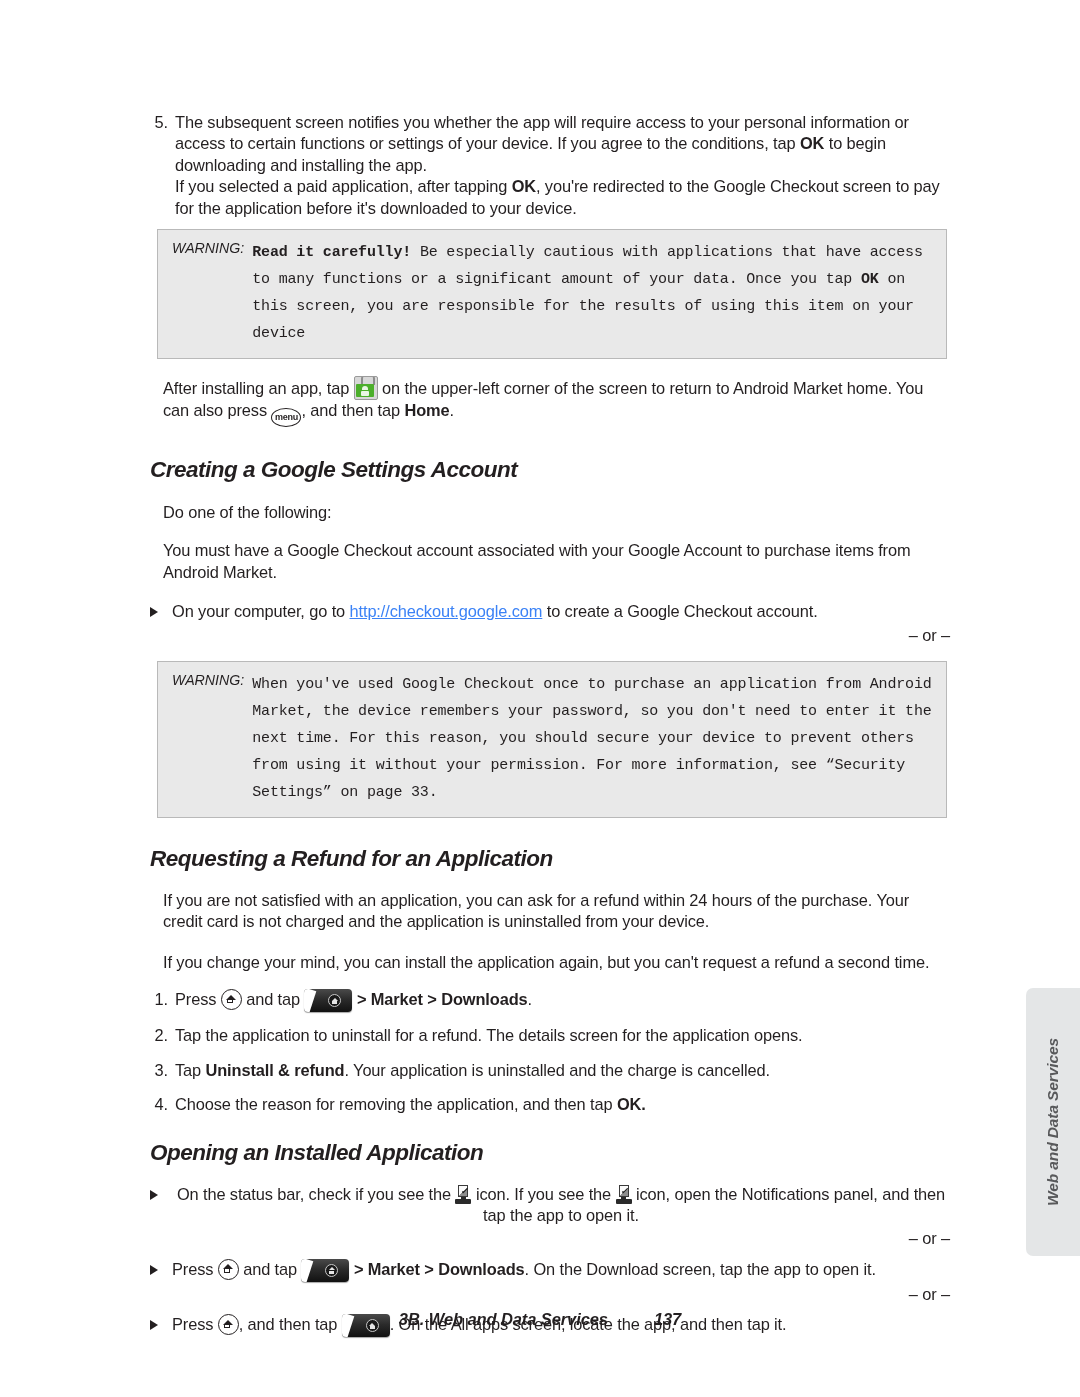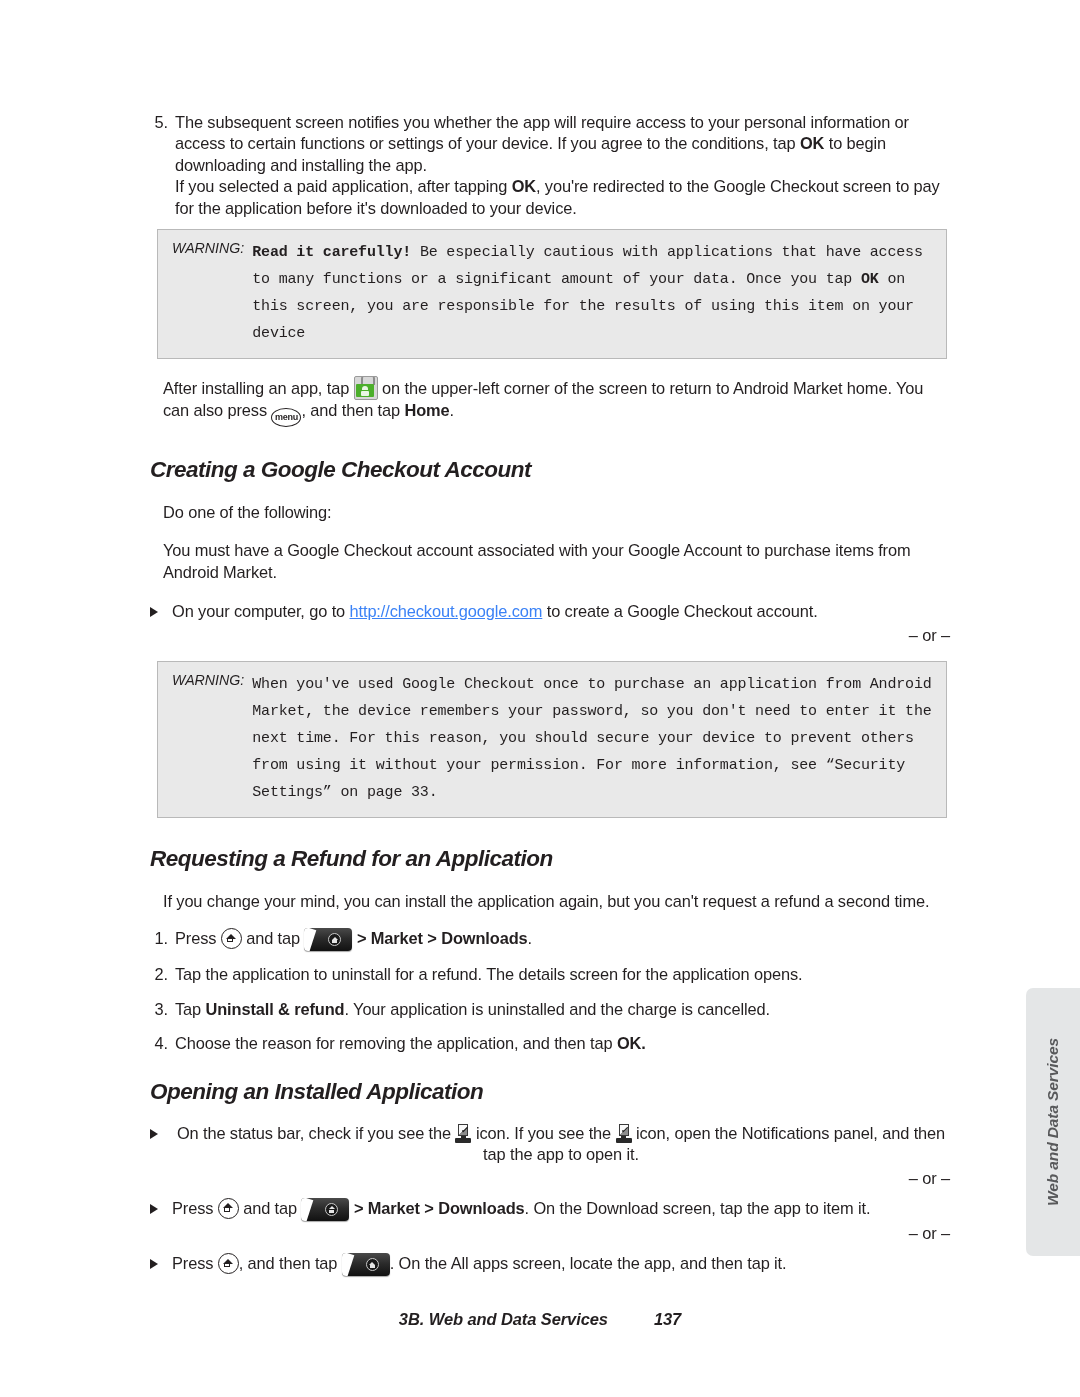--- a/index.html
+++ b/index.html
@@ -351,21 +351,21 @@
       <div class="wlabel">WARNING:</div>
       <div class="wbody">
         <span class="b">Read it carefully!</span><span> Be especially cautious with applications that have access to many functions or a significant amount of your data. Once you tap </span><span class="b">OK</span><span> on this screen, you are responsible for the results of using this item on your device</span>
       </div>
     </div>
 
     <div class="para" style="margin-top:17px;">
       <span>After installing an app, tap </span><span class="ic icon-market"><span class="handle"></span><span class="body"></span><span class="head"></span><span class="torso"></span></span><span> on the upper-left corner of the screen to return to Android Market home. You can also press </span><span class="icon-menu">menu</span><span>, and then tap </span><span class="b">Home</span><span>.</span>
     </div>
 
-    <div class="h2" style="margin-top:30px;">Creating a Google Checkout Account</div>
+    <div class="h2" style="margin-top:30px;">Creating a Google Settings Account</div>
 
     <div class="para" style="margin-top:19px;">Do one of the following:</div>
 
     <div class="para" style="margin-top:17px;">You must have a Google Checkout account associated with your Google Account to purchase items from Android Market.</div>
 
     <div class="bulrow" style="margin-top:18px;">
       <div class="tri">
           <i class="tri-glyph"></i>
         </div>
       <div class="txt">
@@ -376,20 +376,21 @@
     <div class="orline" style="margin-top:2px;">– or –</div>
 
 
     <div class="warnbox" style="margin-top:15px; width:790px; margin-left:7px;">
       <div class="wlabel">WARNING:</div>
       <div class="wbody">When you've used Google Checkout once to purchase an application from Android Market, the device remembers your password, so you don't need to enter it the next time. For this reason, you should secure your device to prevent others from using it without your permission. For more information, see “Security Settings” on page 33.</div>
     </div>
 
     <div class="h2" style="margin-top:28px;">Requesting a Refund for an Application</div>
 
+    <div class="para" style="margin-top:18px;">If you are not satisfied with an application, you can ask for a refund within 24 hours of the purchase. Your credit card is not charged and the application is uninstalled from your device.</div>
 
     <div class="para" style="margin-top:19px;">If you change your mind, you can install the application again, but you can't request a refund a second time.</div>
 
     <div class="numlist" style="margin-top:16px;">
 
       <div class="numrow">
         <div class="num">1.</div>
         <div class="txt">
           <span>Press </span><span class="icon-home"><i class="hs"></i><i class="hb"></i></span><span> and tap </span><span class="icon-launcher"><i class="lc"></i><i class="lt"></i><i class="lb"></i></span><span class="b"> &gt; </span><span class="b">Market</span><span class="b"> &gt; </span><span class="b">Downloads</span><span>.</span>
         </div>
@@ -427,21 +428,21 @@
       </div>
     </div>
 
     <div class="orline" style="margin-top:2px;">– or –</div>
 
     <div class="bulrow" style="margin-top:9px;">
       <div class="tri">
           <i class="tri-glyph"></i>
         </div>
       <div class="txt">
-        <span>Press </span><span class="icon-home"><i class="hs"></i><i class="hb"></i></span><span> and tap </span><span class="icon-launcher"><i class="lc"></i><i class="lt"></i><i class="lb"></i></span><span class="b"> &gt; </span><span class="b">Market</span><span class="b"> &gt; </span><span class="b">Downloads</span><span>. On the Download screen, tap the app to item it.</span>
+        <span>Press </span><span class="icon-home"><i class="hs"></i><i class="hb"></i></span><span> and tap </span><span class="icon-launcher"><i class="lc"></i><i class="lt"></i><i class="lb"></i></span><span class="b"> &gt; </span><span class="b">Market</span><span class="b"> &gt; </span><span class="b">Downloads</span><span>. On the Download screen, tap the app to open it.</span>
       </div>
     </div>
 
     <div class="orline" style="margin-top:2px;">– or –</div>
 
     <div class="bulrow" style="margin-top:9px;">
       <div class="tri">
           <i class="tri-glyph"></i>
         </div>
       <div class="txt">

